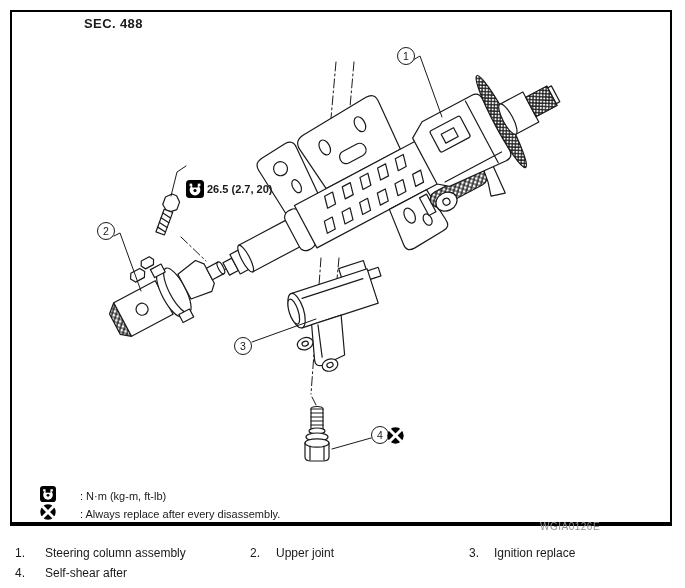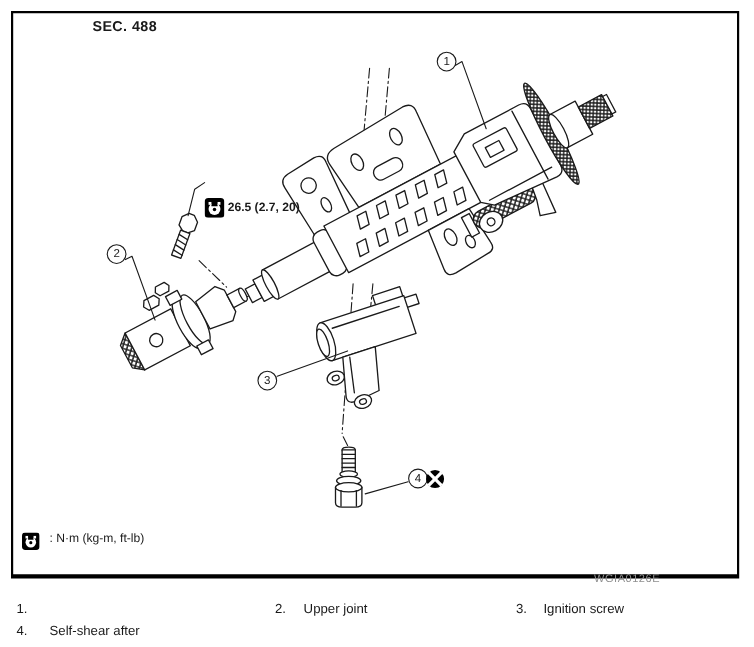--- a/index.html
+++ b/index.html
@@ -17,21 +17,21 @@
   svg.art{position:absolute;left:0;top:0;width:685px;height:588px;}
   .callout{
     position:absolute;width:18px;height:18px;border:1.4px solid #1a1a1a;border-radius:50%;
     box-sizing:border-box;background:#fff;font-size:10.5px;font-weight:normal;
     display:flex;align-items:center;justify-content:center;line-height:1;
   }
   .torque-label{position:absolute;left:186px;top:156px;display:flex;align-items:center;gap:3px;margin-top:24px;}
   .torque-label .txt{font-size:11px;font-weight:bold;white-space:nowrap;}
   .sym{display:inline-block;flex:0 0 auto;}
   .legend{position:absolute;left:20px;top:484px;}
-  .legend-row{display:flex;align-items:flex-start;gap:9px;height:18px;}
+  .legend-row{display:flex;align-items:flex-end;gap:24px;height:18px;margin-left:20px;}
   .legend-row .txt{font-size:11px;white-space:nowrap;}
   .fig-code{
     position:absolute;left:540px;top:521px;width:125px;text-align:left;
     font-size:10px;color:#8f8f8f;letter-spacing:.5px;
   }
   .cap-num{position:absolute;font-size:12px;color:#1a1a1a;}
   .cap-label{position:absolute;font-size:12px;color:#1a1a1a;white-space:nowrap;}
 </style>
 </head>
 <body>
@@ -233,25 +233,34 @@
       <svg class="sym" width="16" height="16" viewBox="0 0 18 18">
         <rect x="0" y="0" width="18" height="18" rx="3.5" fill="#000"></rect>
         <circle cx="9" cy="10" r="5.4" fill="#fff"></circle>
         <rect x="6.2" y="2.5" width="5.6" height="5" fill="#000"></rect>
         <rect x="3.6" y="3.6" width="2.6" height="2.6" fill="#fff"></rect>
         <rect x="11.8" y="3.6" width="2.6" height="2.6" fill="#fff"></rect>
         <circle cx="9" cy="10.5" r="1.6" fill="#000"></circle>
       </svg>
       <span class="txt">: N·m (kg-m, ft-lb)</span>
     </div>
+    <div class="legend-row">
+      <svg class="sym" width="16" height="16" viewBox="0 0 17 17">
+        <circle cx="8.5" cy="8.5" r="8.2" fill="#000"></circle>
+        <line x1="2.5" y1="2.5" x2="14.5" y2="14.5" stroke="#fff" stroke-width="3"></line>
+        <line x1="14.5" y1="2.5" x2="2.5" y2="14.5" stroke="#fff" stroke-width="3"></line>
+      </svg>
+      <span class="txt">: Always replace after every disassembly.</span>
+    </div>
   </div>
 
   <div class="fig-code">WGIA0126E</div>
 
   <span class="cap-num" style="left:15px;top:546px;">1.</span>
+  <span class="cap-label" style="left:45px;top:546px;">Steering column assembly</span>
   <span class="cap-num" style="left:250px;top:546px;">2.</span>
   <span class="cap-label" style="left:276px;top:546px;">Upper joint</span>
   <span class="cap-num" style="left:469px;top:546px;">3.</span>
-  <span class="cap-label" style="left:494px;top:546px;">Ignition screw</span>
+  <span class="cap-label" style="left:494px;top:546px;">Ignition replace</span>
   <span class="cap-num" style="left:15px;top:566px;">4.</span>
   <span class="cap-label" style="left:45px;top:566px;">Self-shear after</span>
 
 </div>
 
 </body></html>

